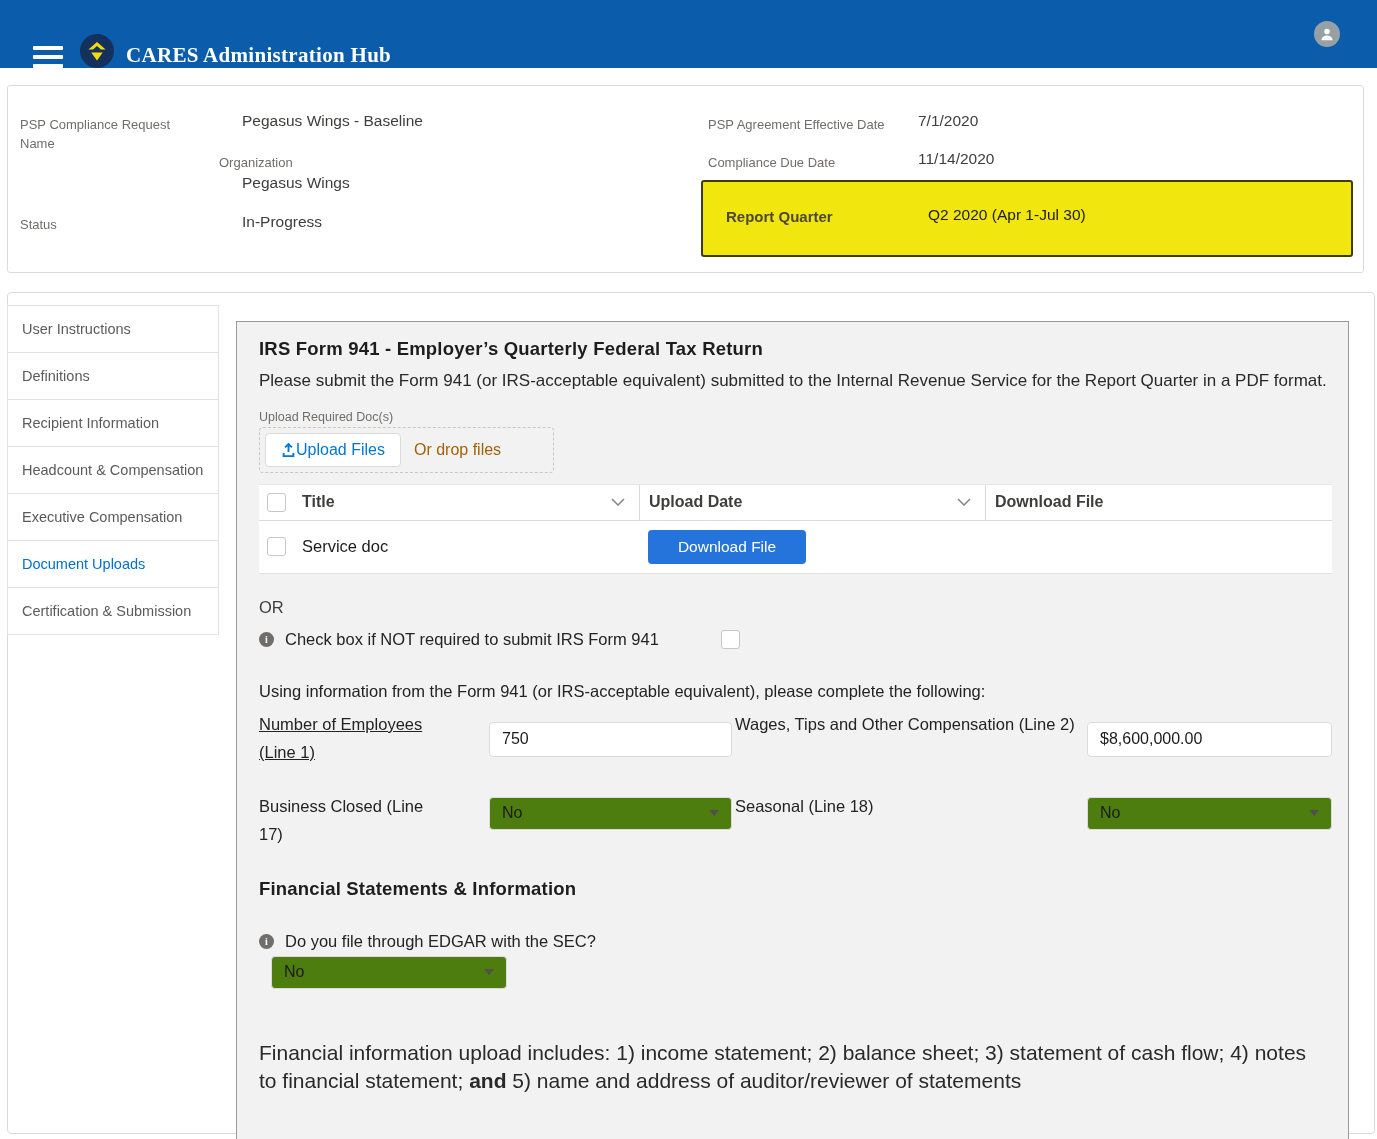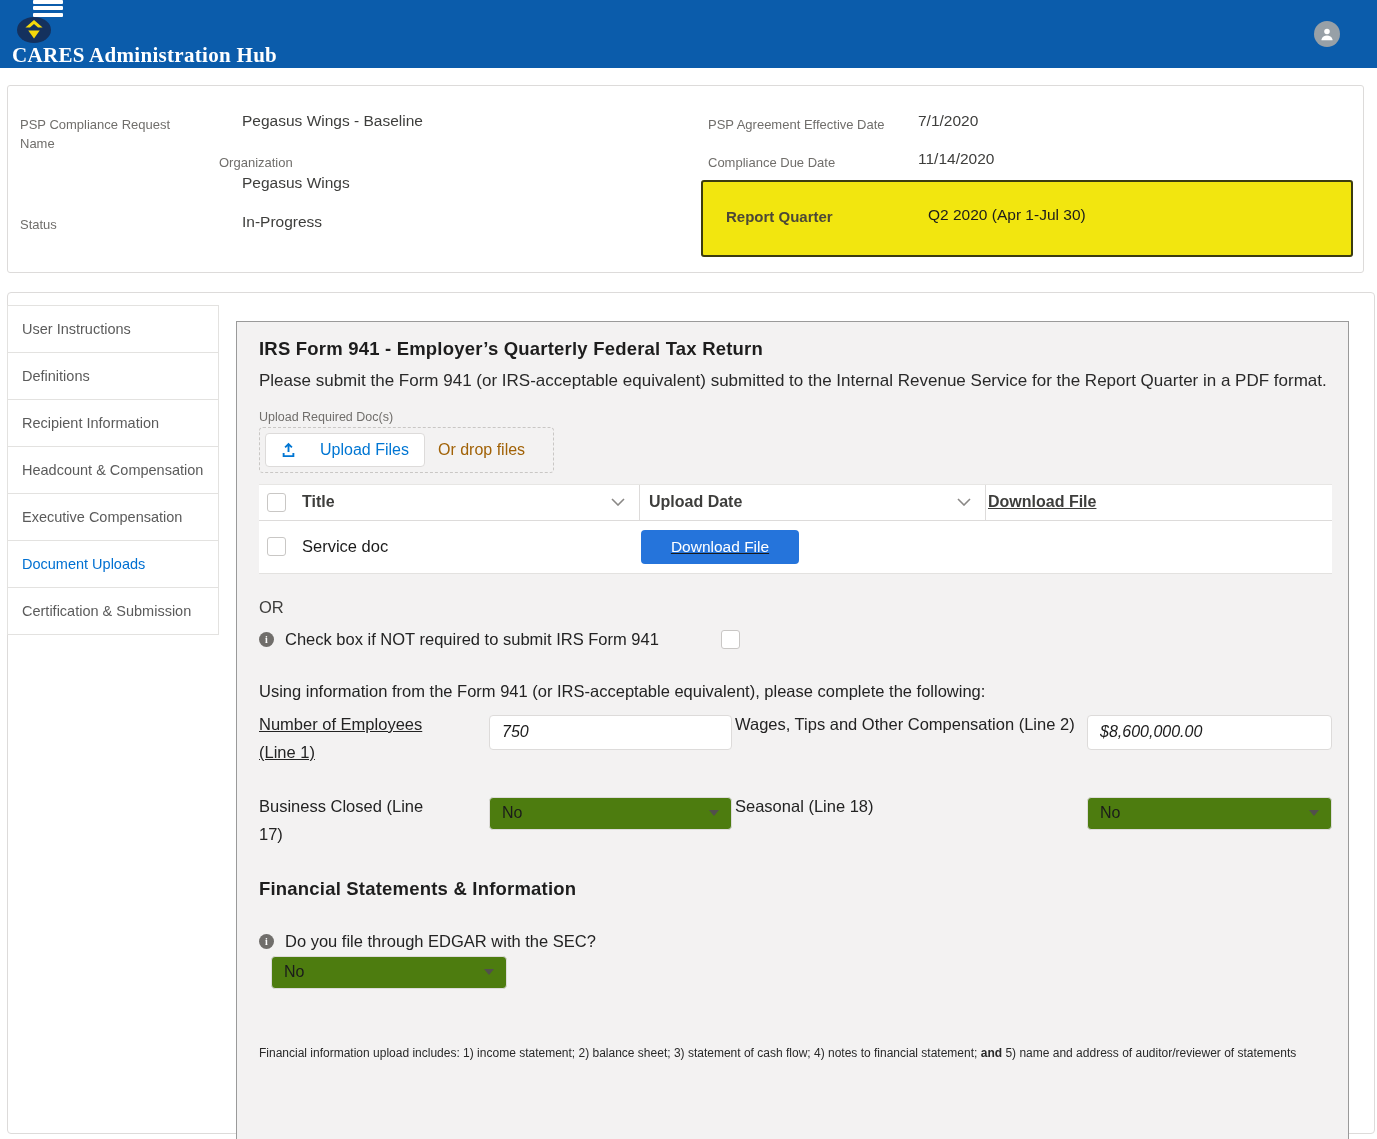--- a/index.html
+++ b/index.html
@@ -1,21 +1,21 @@
 <!DOCTYPE html>
 <html><head>
 <meta charset="utf-8">
 <style>
   html,body{margin:0;padding:0;background:#fff;}
   body{width:1377px;height:1139px;position:relative;overflow:hidden;
        font-family:"Liberation Sans",sans-serif;color:#3e3e3c;}
 
   
   .appbar{position:absolute;left:0;top:0;width:1377px;height:68px;background:#0b5cab;
-          display:flex;align-items:flex-start;flex-direction:column;}
+          display:flex;align-items:flex-end;}
   .hamburger{margin-left:33px;width:30px;height:22px;display:flex;flex-direction:column;
              justify-content:space-between;cursor:pointer;}
   .hamburger span{display:block;height:4px;background:#fff;border-radius:1px;}
   .logo-circle{margin-left:17px;width:34px;height:34px;border-radius:50%;background:#14315e;
                display:flex;align-items:center;justify-content:center;}
   .app-title{margin-left:12px;color:#fff;font-family:"Liberation Serif",serif;
              font-size:21px;font-weight:600;letter-spacing:.3px;}
   .avatar{position:absolute;right:37px;top:21px;width:26px;height:26px;border-radius:50%;
           background:#97a0a7;display:flex;align-items:center;justify-content:center;cursor:pointer;}
 
@@ -43,68 +43,68 @@
   .main-panel{position:absolute;left:228px;top:28px;width:1113px;height:830px;background:#f3f2f2;
               border:1px solid #9a9a9a;box-sizing:border-box;padding:16px 0 0 22px;overflow:hidden;}
 
   .sec-title{font-size:18.5px;font-weight:bold;color:#1d1d1d;letter-spacing:.2px;}
   .intro{margin-top:7px;width:1068px;font-size:17px;line-height:28.5px;color:#292929;}
   .upl-lbl{margin-top:14px;font-size:12.5px;color:#706e6b;}
 
   .drop-zone{margin-top:3px;width:295px;box-sizing:border-box;border:1px dashed #c9c7c5;border-radius:4px;
              padding:5px;display:flex;align-items:center;}
   .upload-btn{background:#fff;border:1px solid #dddbda;border-radius:4px;padding:7px 15px;
-              display:flex;align-items:center;gap:24px;color:#0176d3;font-size:16px;cursor:pointer;
+              display:flex;align-items:center;gap:0;color:#0176d3;font-size:16px;cursor:pointer;
               font-family:"Liberation Sans",sans-serif;}
   .drop-txt{margin-left:13px;font-size:16px;color:#a16207;}
 
   
   .doc-table{margin-top:11px;width:1073px;background:#fff;border-top:1px solid #e7e6e4;}
   .t-head{display:flex;align-items:center;height:35px;border-bottom:1px solid #dddbda;
           font-size:16px;font-weight:bold;color:#3e3e3c;}
   .t-row{display:flex;align-items:center;height:52px;border-bottom:1px solid #e3e2e0;
          font-size:16.5px;color:#1b1b1b;}
   .c0{width:43px;display:flex;align-items:center;box-sizing:border-box;padding-left:8px;}
   .c1{width:337px;display:flex;align-items:center;justify-content:space-between;box-sizing:border-box;
       padding-right:14px;height:100%;}
   .c2{width:346px;display:flex;align-items:center;justify-content:space-between;box-sizing:border-box;
       padding-left:9px;padding-right:14px;height:100%;}
-  .c3{flex:1;display:flex;align-items:center;box-sizing:border-box;padding-left:2px;height:100%;text-decoration:underline;}
+  .c3{flex:1;display:flex;align-items:center;box-sizing:border-box;padding-left:9px;height:100%;}
   .t-head .c2,.t-head .c3{border-left:1px solid #dddbda;}
   .checkbox{width:17px;height:17px;background:#fff;border:1px solid #c9c7c5;border-radius:3px;cursor:pointer;}
   .dl-btn{background:#2574db;color:#fff;border:none;border-radius:4px;padding:8px 16px;
           font-size:15.5px;width:158px;cursor:pointer;font-family:"Liberation Sans",sans-serif;}
 
   .or-txt{margin-top:24px;font-size:16.5px;color:#3e3e3c;}
   .check-row{margin-top:13px;display:flex;align-items:center;}
   .info-icon{width:15px;height:15px;border-radius:50%;background:#706e6b;color:#fff;
              display:flex;align-items:center;justify-content:center;font-size:10px;font-weight:bold;
              font-family:"Liberation Serif",serif;cursor:pointer;flex:none;}
   .check-row .q{margin-left:11px;font-size:16.5px;color:#232323;}
   .check-row .checkbox{margin-left:62px;}
 
   .complete-p{margin-top:33px;font-size:16.5px;color:#232323;}
 
   .field-row{display:flex;align-items:flex-start;}
   .f-label{font-size:16.5px;line-height:28px;color:#232323;box-sizing:border-box;}
   .f-input{box-sizing:border-box;height:35px;background:#fff;border:1px solid #dddbda;border-radius:4px;
-           font-size:16px;color:#1b1b1b;padding-left:12px;margin-top:5px;
-           font-family:"Liberation Sans",sans-serif;font-style:italic;}
+           font-size:16px;color:#1b1b1b;padding-left:12px;margin-top:12px;
+           font-family:"Liberation Sans",sans-serif;}
   .f-select{box-sizing:border-box;height:33px;background:#4d7c0f;border:1px solid #dddbda;border-radius:4px;
             display:flex;align-items:center;justify-content:space-between;padding:0 12px;
             font-size:16px;color:#1b1b1b;margin-top:5px;cursor:pointer;}
   .caret{width:0;height:0;border-left:5px solid transparent;border-right:5px solid transparent;
          border-top:6px solid #524f4d;}
 
   .fin-head{margin-top:30px;font-size:18.5px;font-weight:bold;color:#1d1d1d;letter-spacing:.2px;}
   .edgar-row{margin-top:32px;display:flex;align-items:center;}
   .edgar-row .q{margin-left:11px;font-size:16.5px;color:#232323;}
   .edgar-select{margin-left:12px;width:236px;}
 
-  .fin-note{margin-top:50px;width:1048px;font-size:12px;line-height:28.5px;color:#292929;}
+  .fin-note{margin-top:50px;width:1048px;font-size:21px;line-height:28.5px;color:#292929;}
   .fin-note b{font-weight:bold;}
 </style>
 </head>
 <body>
 
 <div class="appbar">
   <div class="hamburger">
     <span></span>
       <span></span>
       <span></span>

